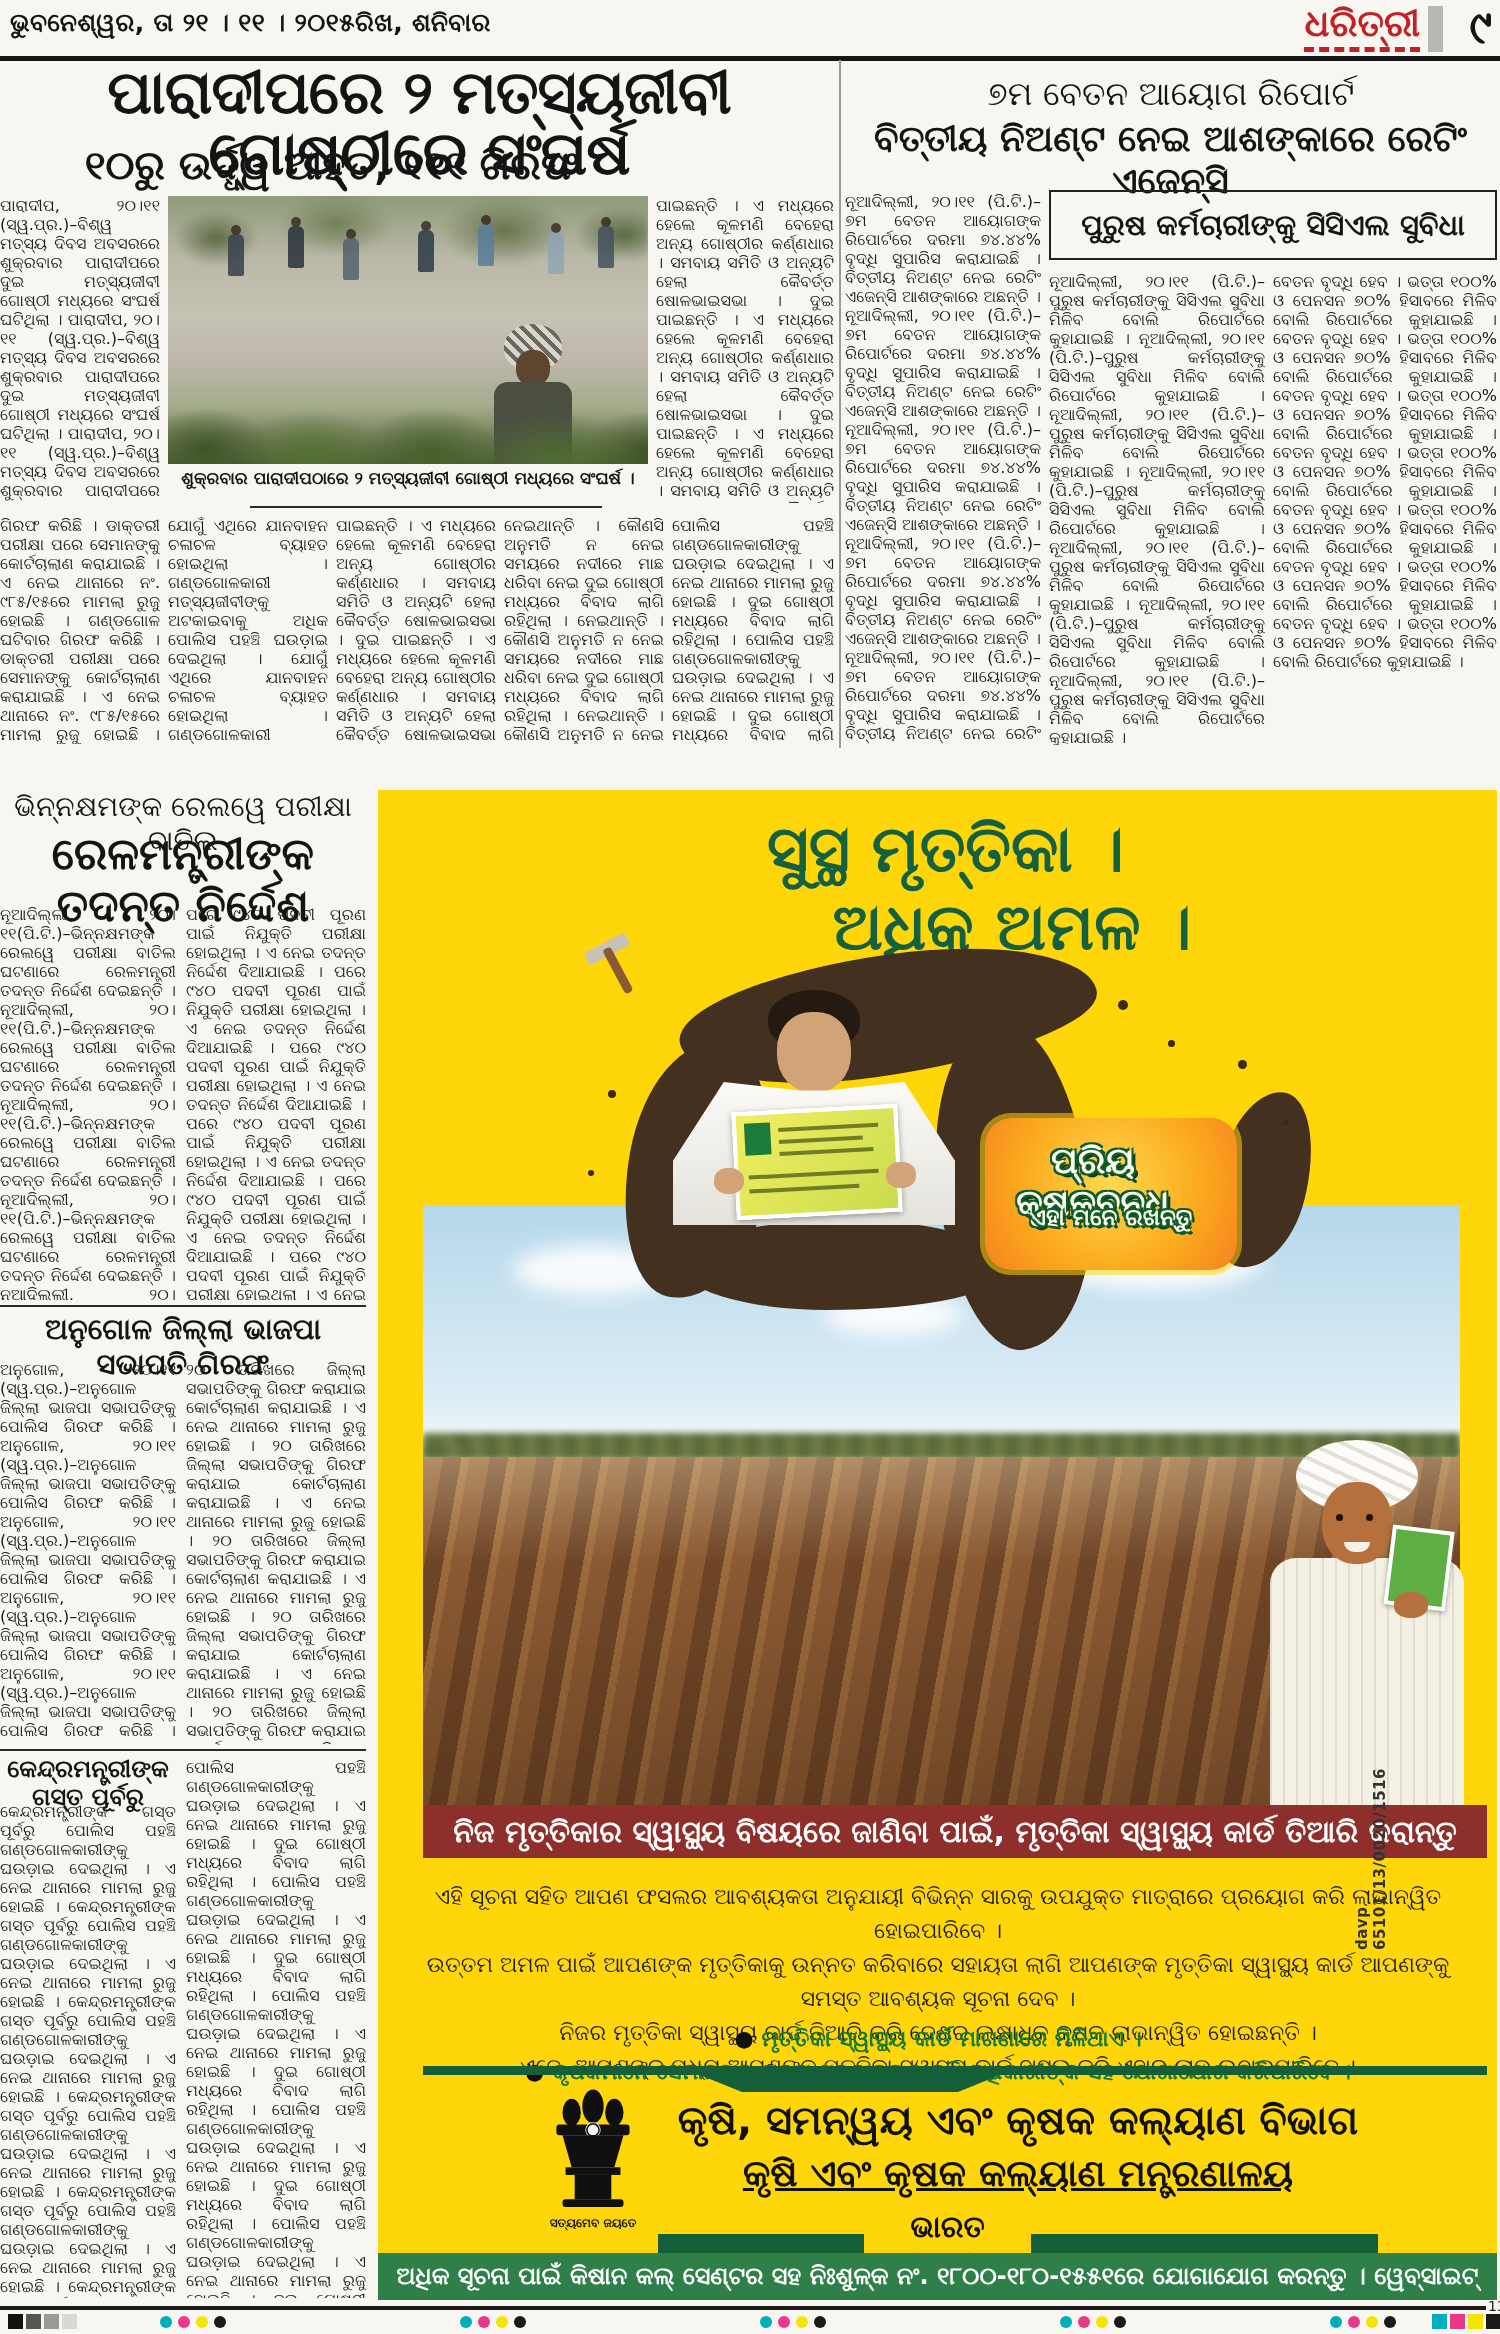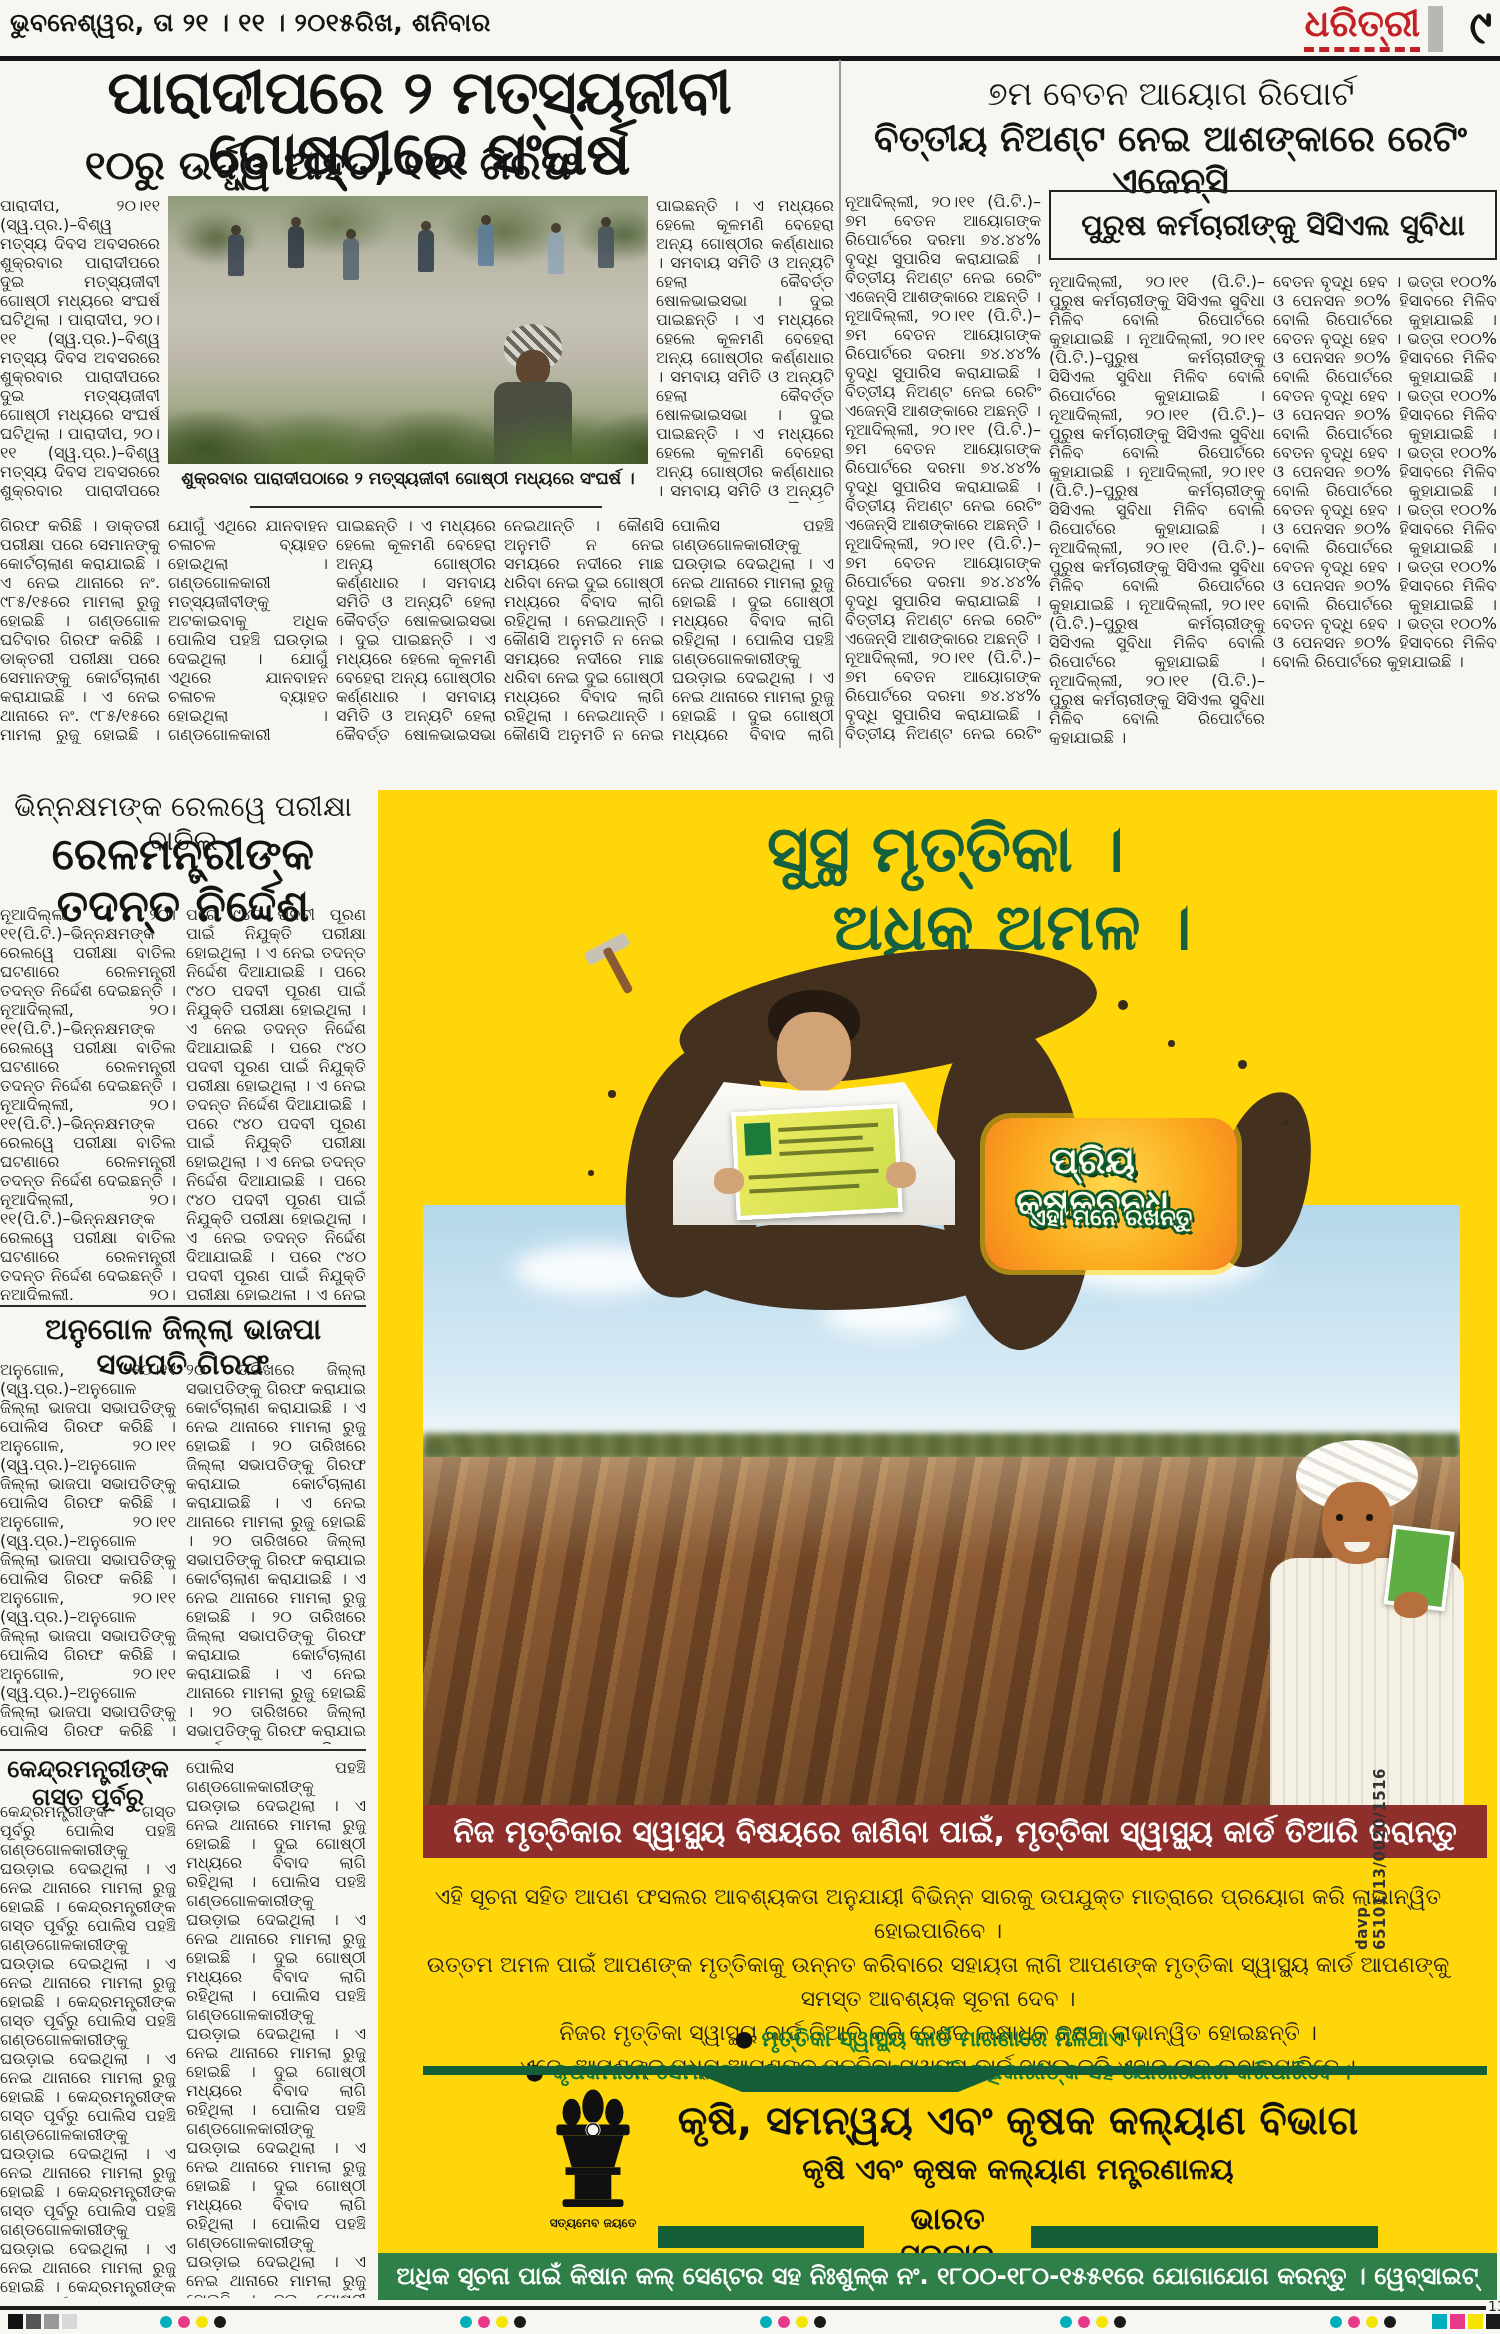--- a/index.html
+++ b/index.html
@@ -108,21 +108,21 @@
   .ad-bullets{position:absolute;left:30px;top:1232px;width:1060px;text-align:center;}
   .ad-bullets div{font-size:22px;line-height:33px;font-weight:bold;color:#157a33;}
   .ad-bullets .dot{color:#111;margin-right:8px;}
   .ad-bar{position:absolute;left:45px;top:1276px;width:1064px;height:9px;background:#155f38;}
   .ad-trap{position:absolute;left:322px;top:1285px;width:300px;height:17px;background:#155f38;clip-path:polygon(0 0,100% 0,86% 100%,14% 100%);}
 
   .emblem{position:absolute;left:160px;top:1298px;width:110px;height:150px;text-align:center;}
   .emblem .motto{font-size:12px;font-weight:bold;color:#111;margin-top:2px;}
   .dept{position:absolute;left:280px;top:1306px;width:720px;text-align:center;color:#111;}
   .dept .d1{font-size:40px;font-weight:bold;line-height:1.2;}
-  .dept .d2{font-size:29px;font-weight:bold;margin-top:8px;}
+  .dept .d2{font-size:37px;font-weight:bold;margin-top:8px;text-decoration:underline;}
   .dept .d3{display:flex;align-items:center;justify-content:center;margin-top:14px;}
   .dept .d3 .bar-l{width:252px;height:22px;background:#155f38;margin-right:10px;}
   .dept .d3 .bar-r{width:424px;height:22px;background:#155f38;margin-left:10px;}
   .dept .d3 .txt{font-size:30px;font-weight:bold;}
 
   .helpline{position:absolute;left:0;top:1463px;width:1119px;height:47px;background:#2e8048;color:#fff;
       font-size:24px;font-weight:bold;text-align:center;line-height:47px;}
   .davp{position:absolute;left:975px;top:1160px;width:230px;transform:rotate(-90deg);transform-origin:left top;
       font-size:15px;font-weight:bold;color:#333;letter-spacing:.5px;}
 

